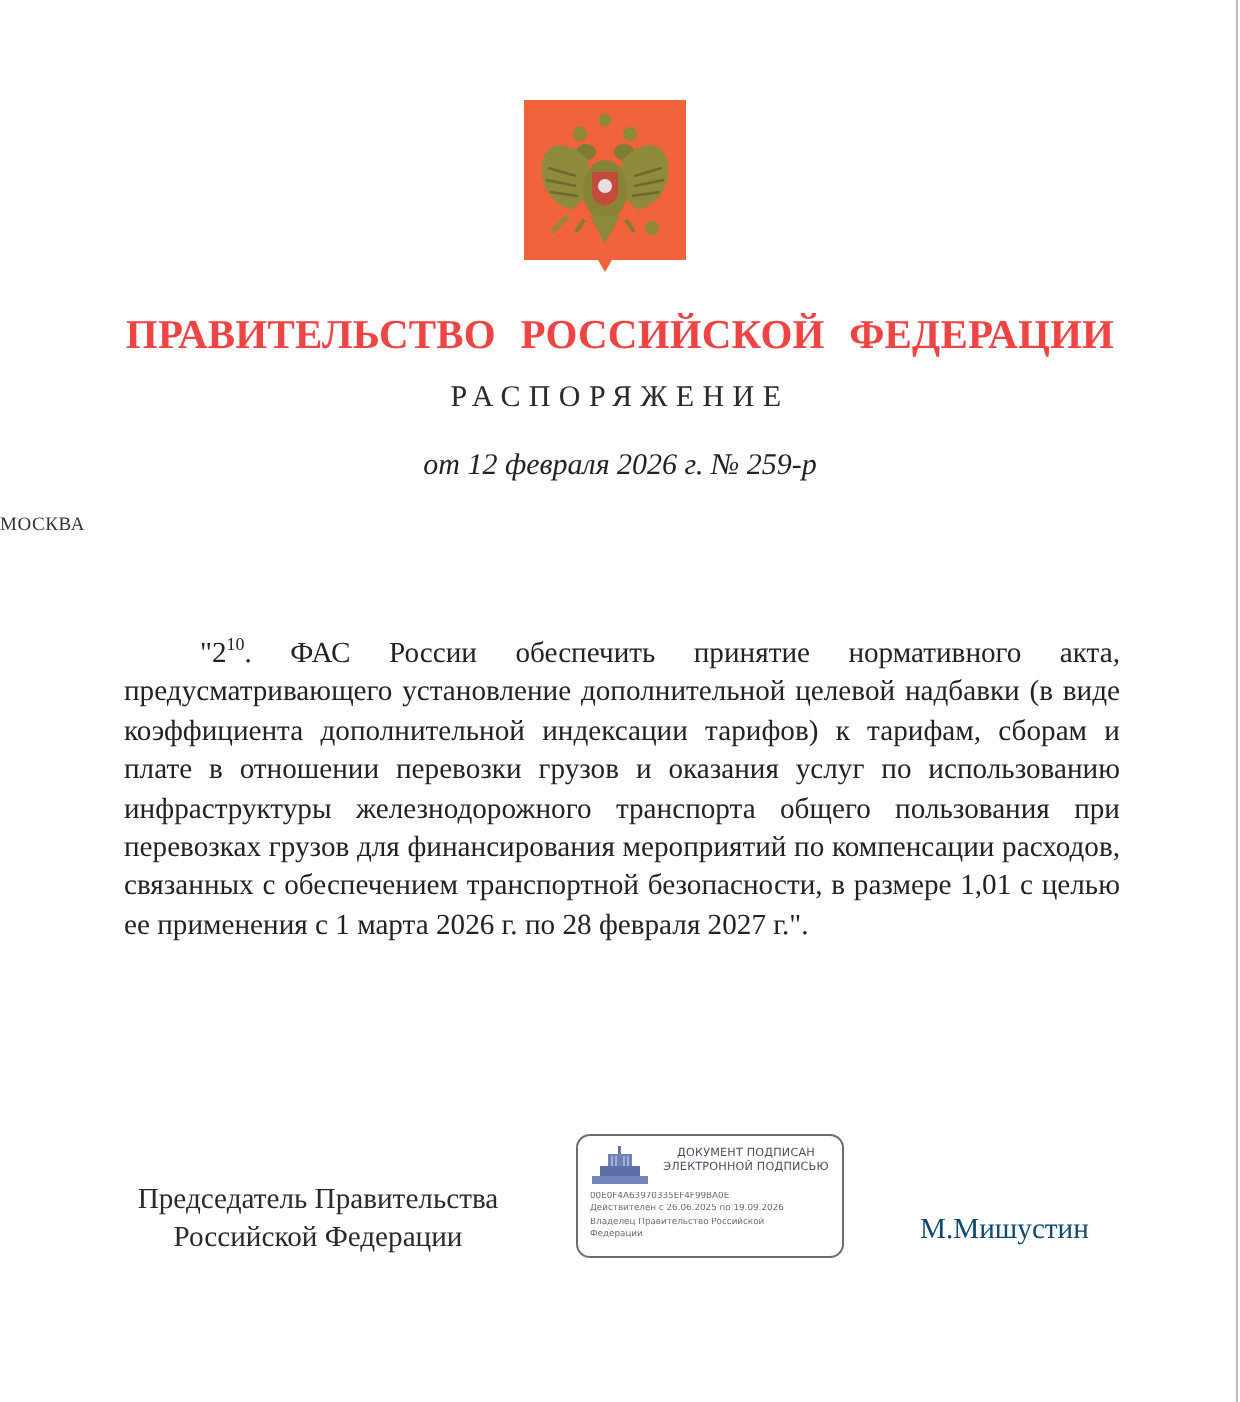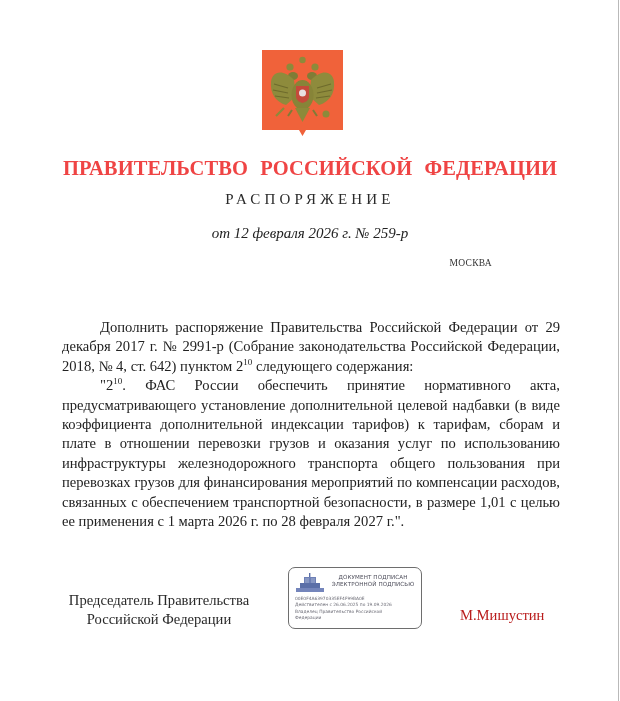--- a/index.html
+++ b/index.html
@@ -61,21 +61,21 @@
       text-align: center;
       font-size: 15px;
       color: #222;
       font-style: italic;
     }
     .doc-city {
       position: absolute;
       left: 0;
       width: 492px;
       top: 258px;
-      text-align: right;
+      text-align: left;
       font-size: 9.5px;
       color: #333;
       letter-spacing: 0.3px;
     }
     .body-text {
       position: absolute;
       left: 62px;
       width: 498px;
       top: 318px;
       font-size: 14.6px;
@@ -102,21 +102,21 @@
       text-align: center;
       font-size: 14.6px;
       line-height: 19.4px;
       color: #2a2a2a;
     }
     .signer-name {
       position: absolute;
       left: 460px;
       top: 607px;
       font-size: 14.6px;
-      color: #b91c1c;
+      color: #0c4a6e;
     }
     .stamp {
       position: absolute;
       left: 288px;
       top: 567px;
       width: 134px;
       height: 62px;
       border: 1.5px solid #6e6e6e;
       border-radius: 7px;
       box-sizing: border-box;
@@ -190,21 +190,20 @@
     <path d="M30 60 L26 66 M51 60 L55 66" stroke="#7F7C36" stroke-width="2"></path>
   </svg>
 </div>
 
 <div class="org-title">ПРАВИТЕЛЬСТВО РОССИЙСКОЙ ФЕДЕРАЦИИ</div>
 <div class="doc-type">РАСПОРЯЖЕНИЕ</div>
 <div class="doc-date">от 12 февраля 2026 г. № 259-р</div>
 <div class="doc-city">МОСКВА</div>
 
 <div class="body-text">
-  <p><span>Дополнить распоряжение Правительства Российской Федерации от 29 декабря 2017 г. № 2991-р (Собрание законодательства Российской Федерации, 2018, № 4, ст. 642) пунктом 2</span><sup>10</sup><span> следующего содержания:</span></p>
   <p><span>"2</span><sup>10</sup><span>. ФАС России обеспечить принятие нормативного акта, предусматривающего установление дополнительной целевой надбавки (в виде коэффициента дополнительной индексации тарифов) к тарифам, сборам и плате в отношении перевозки грузов и оказания услуг по использованию инфраструктуры железнодорожного транспорта общего пользования при перевозках грузов для финансирования мероприятий по компенсации расходов, связанных с обеспечением транспортной безопасности, в размере 1,01 с целью ее применения с 1 марта 2026 г. по 28 февраля 2027 г.".</span></p>
 </div>
 
 <div class="signer-position">
   <div>Председатель Правительства</div>
   <div>Российской Федерации</div>
 </div>
 
 <div class="stamp">
   <div class="stamp-logo">

